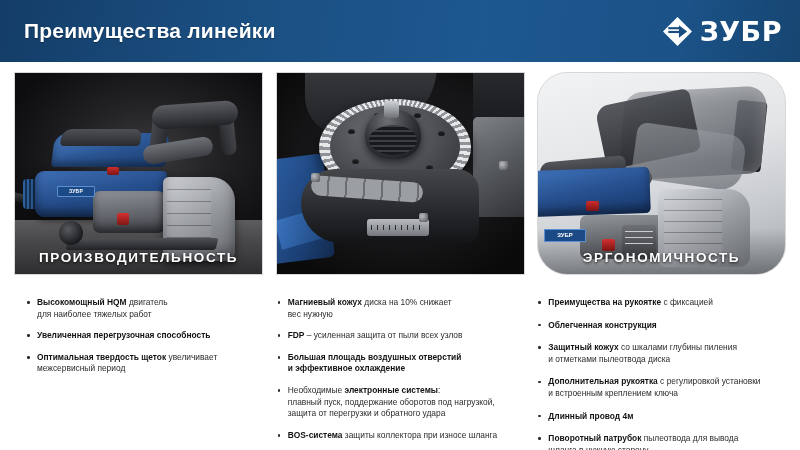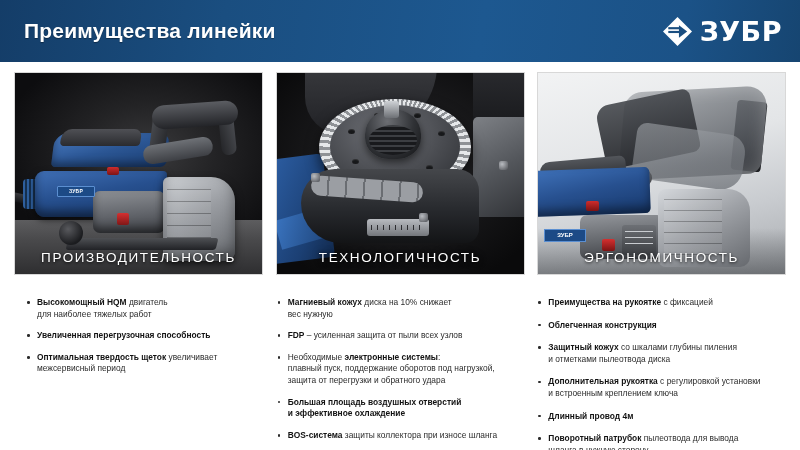--- a/index.html
+++ b/index.html
@@ -76,21 +76,21 @@
     overflow: hidden;
     border: 1px solid #d8d8d8;
     box-sizing: border-box;
   }
   .card-caption {
     position: absolute;
     left: 0; right: 0; bottom: 9px;
     text-align: center;
     color: #ffffff;
     font-size: 13.5px;
-    font-weight: normal;
+    font-weight: bold;
     letter-spacing: 1.6px;
     text-shadow: 0 1px 3px rgba(0,0,0,0.85);
     z-index: 6;
   }
   .card-caption.dark-shadow {
     text-shadow: 0 1px 4px rgba(0,0,0,0.95), 0 0 7px rgba(0,0,0,0.7);
   }
 
   
   .ph1 {
@@ -267,20 +267,21 @@
     background: linear-gradient(180deg, #2a2b2f, #1b1c1f);
   }
   .ph2 .screw {
     position: absolute; width: 9px; height: 9px; border-radius: 2px;
     background: radial-gradient(circle at 35% 35%, #b9bcc1, #4c4e53);
   }
 
   
   .ph3 {
     background: linear-gradient(165deg, #f2f3f4 0%, #e3e5e7 42%, #c9ccd0 70%, #a8abaf 100%);
+    border-radius: 30px;
   }
   .ph3 .shadow-floor {
     position: absolute; left: 0; right: 0; bottom: 0; height: 46px;
     background: linear-gradient(180deg, rgba(130,134,139,0.0), rgba(60,63,67,0.55));
   }
   .ph3 .ghost {
     position: absolute; left: 84px; top: 16px; width: 142px; height: 88px;
     background: linear-gradient(160deg, rgba(150,154,159,0.75) 0%, rgba(96,100,106,0.8) 60%, rgba(60,63,68,0.85) 100%);
     border-radius: 16px 22px 12px 10px;
     transform: skewX(-8deg) rotate(-3deg);
@@ -461,21 +462,20 @@
       </div>
       <div class="hub"></div>
       <div class="hub-rings"></div>
       <div class="bolt"></div>
       <div class="shroud-front"></div>
       <div class="shroud-band"></div>
       <div class="scale-plate"></div>
       <div class="screw" style="left:34px; top:100px;"></div>
       <div class="screw" style="left:142px; top:140px;"></div>
       <div class="screw" style="left:222px; top:88px;"></div>
-      <div class="card-caption dark-shadow">ТЕХНОЛОГИЧНОСТЬ</div>
     </div>
   </div>
 
   <div class="card">
     <div class="card-photo ph3">
       <div class="shadow-floor"></div>
       <div class="dark-post"></div>
       <div class="ghost"></div>
       <div class="ghost2"></div>
       <div class="ghost3"></div>
@@ -499,22 +499,22 @@
     <ul class="bullets">
         <li><b>Высокомощный HQM</b><span> двигатель</span><br><span>для наиболее тяжелых работ</span></li>
         <li><b>Увеличенная перегрузочная способность</b></li>
         <li><b>Оптимальная твердость щеток</b><span> увеличивает</span><br><span>межсервисный период</span></li>
       </ul>
   </div>
   <div class="col c2">
     <ul class="bullets">
         <li><b>Магниевый кожух</b><span> диска на 10% снижает</span><br><span>вес нужную</span></li>
         <li><b>FDP</b><span> – усиленная защита от пыли всех узлов</span></li>
+        <li><b>Большая площадь воздушных отверстий</b><br><b>и эффективное охлаждение</b></li>
         <li><span>Необходимые </span><b>электронные системы</b><span>:</span><br><span>плавный пуск, поддержание оборотов под нагрузкой,</span><br><span>защита от перегрузки и обратного удара</span></li>
-        <li><b>Большая площадь воздушных отверстий</b><br><b>и эффективное охлаждение</b></li>
         <li><b>BOS-система</b><span> защиты коллектора при износе шланга</span></li>
       </ul>
   </div>
   <div class="col c3">
     <ul class="bullets">
         <li><b>Преимущества на рукоятке</b><span> с фиксацией</span></li>
         <li><b>Облегченная конструкция</b></li>
         <li><b>Защитный кожух</b><span> со шкалами глубины пиления</span><br><span>и отметками пылеотвода диска</span></li>
         <li><b>Дополнительная рукоятка</b><span> с регулировкой установки</span><br><span>и встроенным креплением ключа</span></li>
         <li><b>Длинный провод 4м</b></li>

